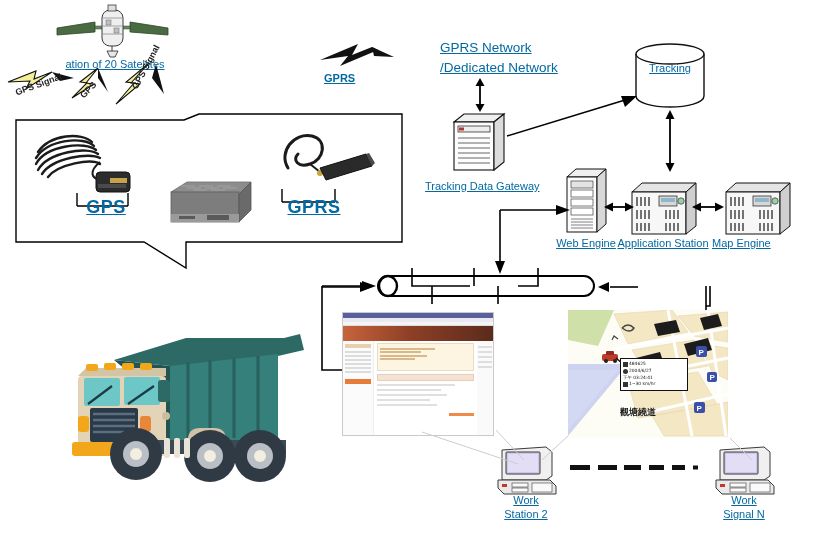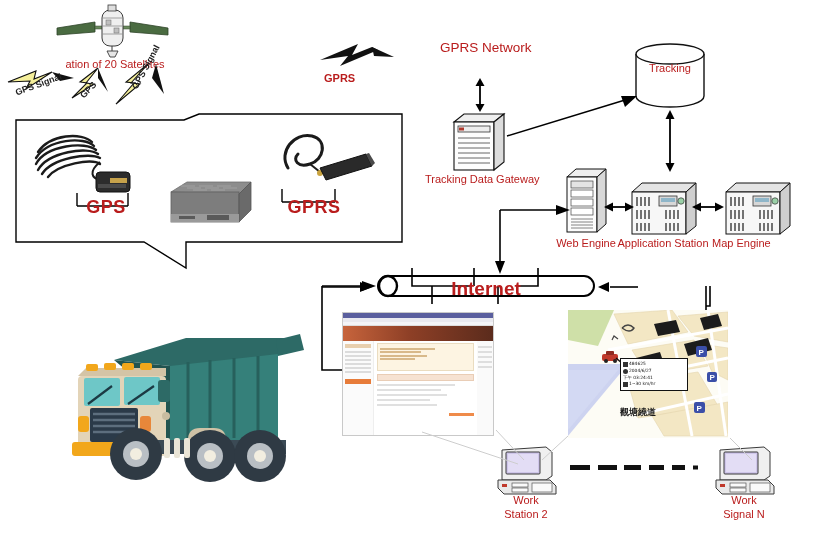--- a/index.html
+++ b/index.html
@@ -1,21 +1,21 @@
 <!DOCTYPE html>
 <html><head>
 <meta charset="utf-8">
 <style>
   html,body{margin:0;padding:0;background:#ffffff;}
   body{width:817px;height:553px;position:relative;overflow:hidden;
        font-family:"Liberation Sans", sans-serif;color:#111;}
   #stage{position:absolute;left:0;top:0;width:817px;height:553px;}
   .abs{position:absolute;}
-  .lbl{position:absolute;font-family:"Liberation Sans",sans-serif;color:#b91c1c;
-       white-space:pre;line-height:1.15;}
+  .lbl{position:absolute;font-family:"Liberation Sans",sans-serif;color:#0369a1;
+       white-space:pre;line-height:1.15;text-decoration:underline;}
   .t11{font-size:11px;}
   .t13{font-size:13.5px;}
   .t18{font-size:18px;font-weight:bold;letter-spacing:.5px;}
   .ctr{text-align:center;}
   svg{display:block;overflow:visible;}
   .sig{position:absolute;font-size:9px;font-weight:bold;color:#222;
        font-family:"Liberation Sans",sans-serif;white-space:nowrap;}
   .mapbox{position:absolute;overflow:hidden;}
   .tipbox{position:absolute;background:#fff;border:1px solid #111;
           font-size:4.4px;line-height:1.55;padding:2px 2px 2px 2px;
@@ -74,20 +74,21 @@
 
   <div class="abs" style="left:318px;top:42px;">
     <svg width="78" height="32" viewBox="0 0 78 32">
       <polygon points="2,18 40,2 34,13 54,5 60,8 22,24 30,14" fill="#111"></polygon>
       <polygon points="54,5 76,15 56,14" fill="#111"></polygon>
     </svg>
   </div>
   <div class="lbl t11" style="left:324px;top:72px;font-weight:bold;">GPRS</div>
 
   <div class="lbl t13" style="left:440px;top:40px;">GPRS Network</div>
+  <div class="lbl t13" style="left:440px;top:60px;">/Dedicated Network</div>
 
   <div class="abs" style="left:14px;top:112px;">
     <svg width="390" height="160" viewBox="0 0 390 160">
       <path d="M2,8 L170,8 L185,2 L388,2 L388,130 L172,130 L172,156 L130,130 L2,130 Z" fill="#fff" stroke="#000" stroke-width="1.4"></path>
     </svg>
   </div>
 
   <div class="abs" style="left:30px;top:122px;">
     <svg width="105" height="80" viewBox="0 0 105 80">
       <g stroke="#1b1b1b" fill="none" stroke-width="2.4" stroke-linecap="round">
@@ -148,21 +149,21 @@
       <polygon points="6,10 16,2 56,2 46,10" fill="#efefef" stroke="#111" stroke-width="1.1"></polygon>
       <rect x="6" y="10" width="40" height="48" fill="#fdfdfd" stroke="#111" stroke-width="1.1"></rect>
       <polygon points="46,10 56,2 56,50 46,58" fill="#dcdcdc" stroke="#111" stroke-width="1.1"></polygon>
       <rect x="10" y="14" width="32" height="6" fill="#ededed" stroke="#333" stroke-width="0.8"></rect>
       <rect x="11" y="15.5" width="5" height="3" fill="#b03a2e"></rect>
       <g stroke="#555" stroke-width="0.9">
         <path d="M10,26 h32 M10,31 h32 M10,36 h32 M10,41 h32 M10,46 h32 M10,51 h32"></path>
       </g>
     </svg>
   </div>
-  <div class="lbl t11" style="left:425px;top:173px;width:110px;text-align:right;">Tracking Data Gateway</div>
+  <div class="lbl t11" style="left:425px;top:180px;width:110px;text-align:right;">Tracking Data Gateway</div>
 
   <div class="abs" style="left:472px;top:78px;">
     <svg width="16" height="34" viewBox="0 0 16 34">
       <path d="M8,6 L8,28" stroke="#000" stroke-width="1.8"></path>
       <polygon points="8,0 3.5,8 12.5,8" fill="#000"></polygon>
       <polygon points="8,34 3.5,26 12.5,26" fill="#000"></polygon>
     </svg>
   </div>
 
   <div class="abs" style="left:632px;top:42px;">
@@ -264,22 +265,20 @@
       <ellipse cx="18" cy="18" rx="9" ry="10" fill="#fff" stroke="#000" stroke-width="2.4"></ellipse>
       <g stroke="#000" stroke-width="1.6" fill="none">
         <path d="M42,0 L42,18 L100,18"></path>
         <path d="M104,0 L104,18"></path>
         <path d="M168,0 L168,18 L148,18"></path>
         <path d="M62,36 L62,18"></path>
         <path d="M128,36 L128,18"></path>
       </g>
     </svg>
   </div>
-  <div class="lbl t18" style="left:370px;top:278px;width:232px;text-align:center;
-       font-size:19px;letter-spacing:0px;">Internet</div>
 
   <div class="abs" style="left:598px;top:280px;">
     <svg width="40" height="14" viewBox="0 0 40 14">
       <path d="M12,7 L40,7" stroke="#000" stroke-width="1.6"></path>
       <polygon points="0,7 11,2 11,12" fill="#000"></polygon>
     </svg>
   </div>
 
   <div class="abs" style="left:322px;top:280px;">
     <svg width="50" height="14" viewBox="0 0 50 14">

